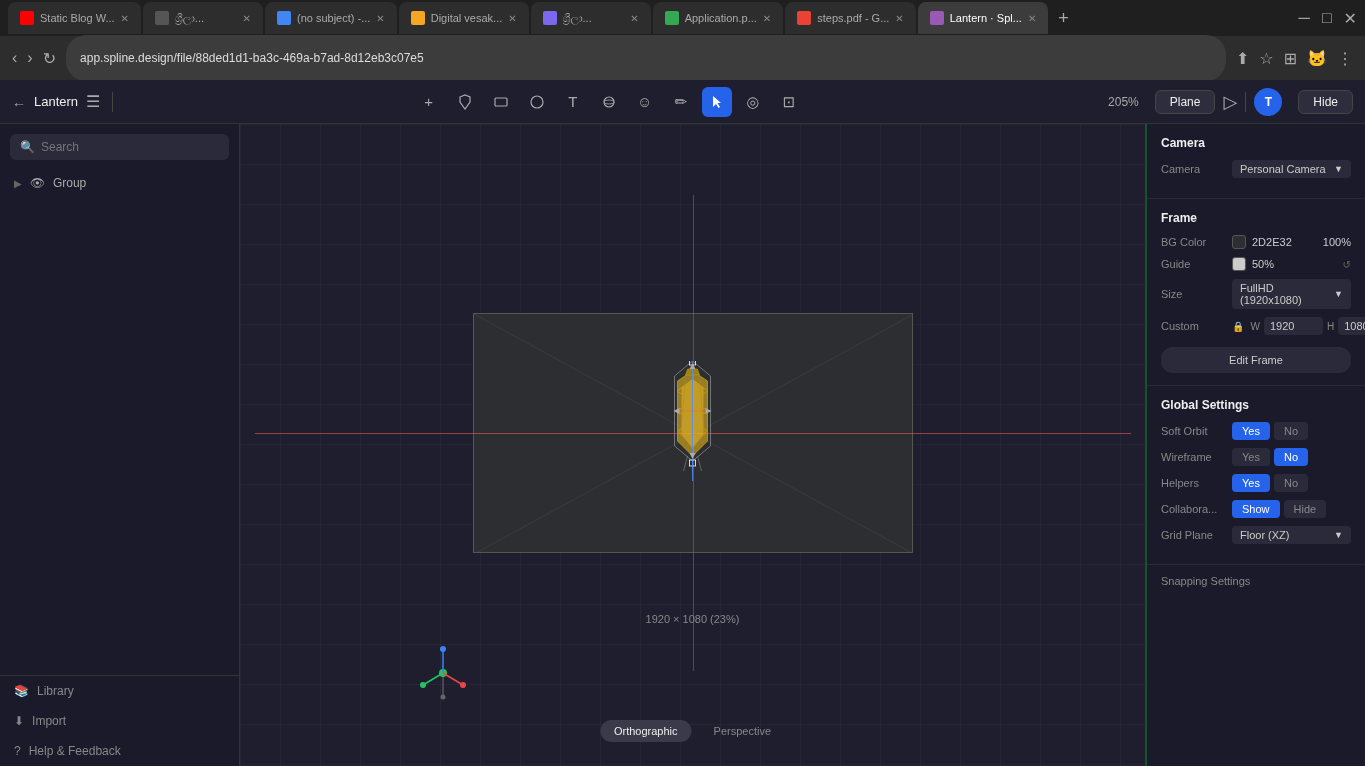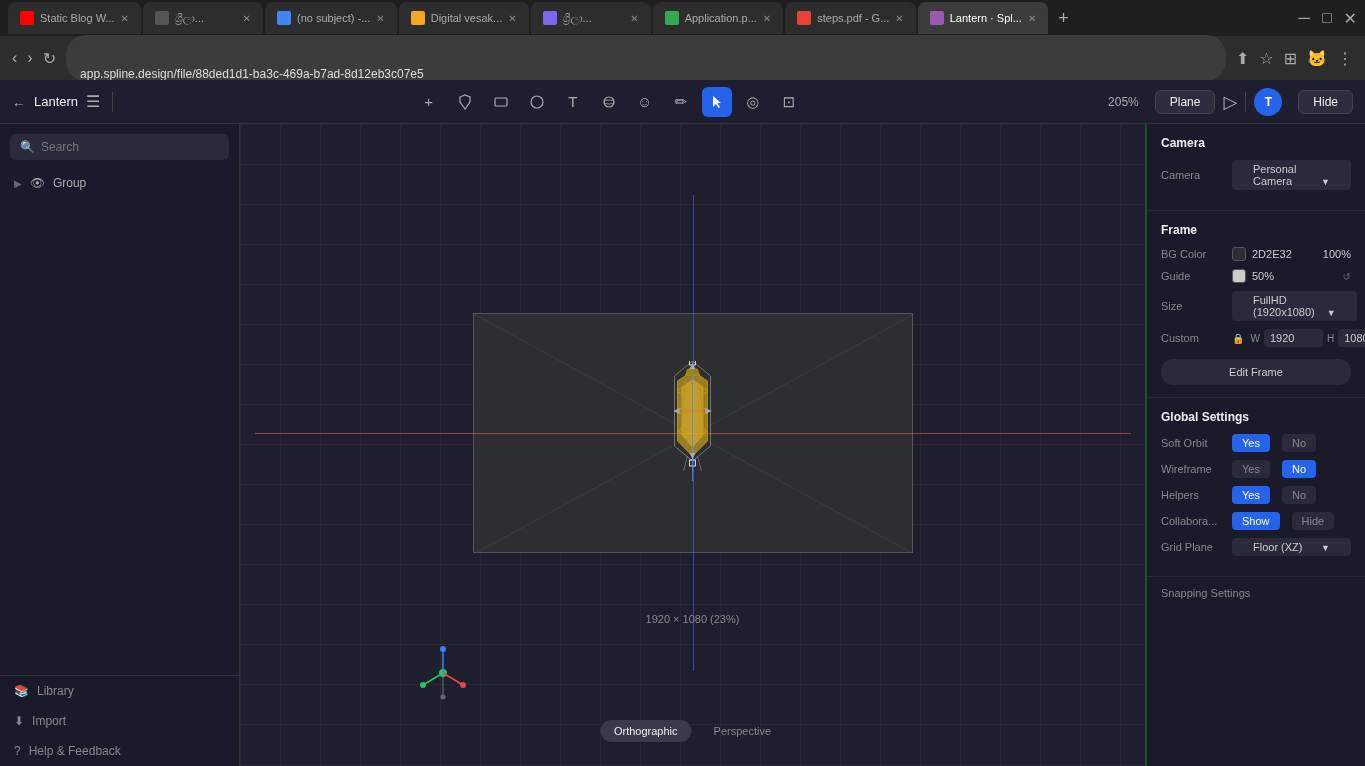--- a/index.html
+++ b/index.html
@@ -19,21 +19,21 @@
     .tab-favicon.gapp { background: #34a853; }
     .tab-favicon.gpdf { background: #ea4335; }
     .tab-favicon.lantern { background: #9b59b6; }
     .tab-label { white-space: nowrap; overflow: hidden; text-overflow: ellipsis; font-size: 11px; }
     .tab-close { margin-left: auto; font-size: 10px; color: #888; cursor: pointer; flex-shrink: 0; }
     .tab-add { background: none; border: none; color: #aaa; font-size: 18px; cursor: pointer; padding: 0 8px; }
     .tab-controls { display: flex; align-items: center; gap: 12px; margin-left: auto; color: #aaa; font-size: 16px; }
 
     .address-bar { display: flex; align-items: center; background: #2d2d2d; height: 44px; padding: 0 12px; gap: 10px; }
     .nav-btn { color: #aaa; font-size: 16px; cursor: pointer; background: none; border: none; }
-    .url-bar { flex: 1; background: #3c3c3c; border-radius: 20px; height: 46px; display: flex; align-items: flex-end; padding: 0 14px; color: #ddd; font-size: 12px; }
+    .url-bar { flex: 1; background: #3c3c3c; border-radius: 20px; height: 46px; display: flex; align-items: center; padding: 0 14px; color: #ddd; font-size: 12px; }
     .address-actions { display: flex; gap: 10px; color: #aaa; font-size: 16px; }
 
     
     .app { display: flex; flex-direction: column; height: 686px; }
 
     
     .toolbar { background: #1e1e2e; height: 44px; display: flex; align-items: center; padding: 0 12px; gap: 8px; border-bottom: 1px solid #333; }
     .back-btn { color: #aaa; cursor: pointer; font-size: 14px; }
     .project-title { color: #eee; font-size: 13px; font-weight: 500; margin-right: 0; }
     .menu-icon { color: #aaa; cursor: pointer; font-size: 16px; }
@@ -71,26 +71,26 @@
     .view-btn { padding: 5px 14px; border-radius: 14px; font-size: 11px; cursor: pointer; }
     .view-btn.active { background: #3a3a4a; color: #eee; border: none; }
     .view-btn.inactive { background: none; color: #888; border: none; }
 
     
     .right-panel { width: 220px; background: #1a1a2a; border-left: 2px solid #14532d; flex-shrink: 0; overflow-y: auto; }
     .panel-section { padding: 12px 14px; border-bottom: 1px solid #2a2a3a; }
     .panel-title { color: #eee; font-size: 12px; font-weight: 600; margin-bottom: 10px; }
     .panel-row { display: flex; align-items: center; margin-bottom: 8px; gap: 6px; }
     .panel-label { color: #888; font-size: 11px; width: 65px; flex-shrink: 0; }
-    .panel-dropdown { display: flex; align-items: flex-end; gap: 12px; background: #2a2a3a; border-radius: 4px; padding: 3px 21px; color: #ccc; font-size: 11px; cursor: pointer; flex: 1; justify-content: space-between; }
+    .panel-dropdown { display: flex; align-items: center; gap: 0; background: #2a2a3a; border-radius: 4px; padding: 3px 8px; color: #ccc; font-size: 11px; cursor: pointer; flex: 1; justify-content: space-between; }
     .color-swatch { width: 14px; height: 14px; border-radius: 3px; background: #2D2E32; border: 1px solid #555; }
     .hex-value { color: #ccc; font-size: 11px; }
     .percent-value { color: #ccc; font-size: 11px; }
     .reset-icon { color: #666; font-size: 10px; cursor: pointer; margin-left: auto; }
-    .toggle-group { display: flex; gap: 12px; }
+    .toggle-group { display: flex; gap: 4px; }
     .toggle-btn { padding: 3px 10px; border-radius: 4px; font-size: 11px; cursor: pointer; border: none; }
     .toggle-btn.on { background: #2563eb; color: #fff; }
     .toggle-btn.off { background: #2a2a3a; color: #888; }
     .size-inputs { display: flex; align-items: center; gap: 4px; flex: 1; }
     .size-input { background: #2a2a3a; border-radius: 4px; padding: 3px 6px; color: #ccc; font-size: 11px; width: 59px; border: none; }
     .size-label { color: #888; font-size: 10px; }
     .edit-frame-btn { width: 100%; background: #2a2a3a; border: none; border-radius: 12px; padding: 7px; color: #ccc; font-size: 11px; cursor: pointer; margin-top: 4px; }
     .lock-icon { color: #888; font-size: 10px; cursor: pointer; }
 
     ::-webkit-scrollbar { width: 4px; }

